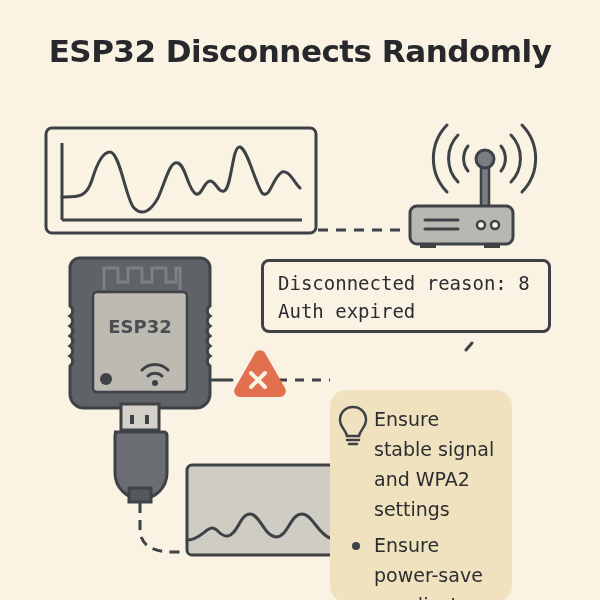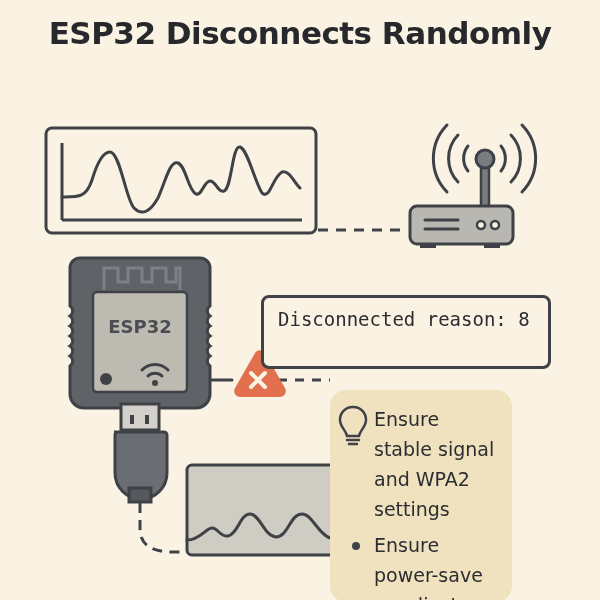--- a/index.html
+++ b/index.html
@@ -1,25 +1,25 @@
 <!DOCTYPE html>
 <html><head>
 <meta charset="utf-8">
 <style>
   html, body { margin:0; padding:0; }
   body { width:600px; height:600px; background:#faf3e4; position:relative; overflow:hidden;
          font-family:"DejaVu Sans", sans-serif; color:#2b2d30; }
-  .title { position:absolute; left:0; top:12px; width:600px; text-align:center;
+  .title { position:absolute; left:0; top:30px; width:600px; text-align:center;
            font-family:"DejaVu Sans", sans-serif; font-weight:bold; font-size:31px; line-height:42px;
            color:#26282b; letter-spacing:-0.5px; }
   svg.canvas { position:absolute; left:0; top:0; }
   .log-box { position:absolute; left:261px; top:259px; width:290px; height:74px;
              border:3px solid #3e4247; border-radius:8px; background:#faf3e4; box-sizing:border-box;
              font-family:"DejaVu Sans Mono", monospace; font-size:19px; line-height:28px;
-             padding:7px 0 0 14px; color:#2b2d30;margin-top:36px; }
+             padding:7px 0 0 14px; color:#2b2d30; }
   .tips { position:absolute; left:330px; top:351px; width:182px; height:212px; background:#f0e2bf;
           border-radius:16px; box-sizing:border-box; padding:14px 10px 0 8px;margin-top:39px; }
   .tip-row { display:flex; align-items:flex-start; }
   .tip-icon { width:36px; flex:0 0 36px; }
   .tip-text { font-family:"DejaVu Sans", sans-serif; font-size:19px; line-height:30px; color:#2b2d30; }
   .tip-row + .tip-row { margin-top:6px; }
   .bullet { width:8px; height:8px; border-radius:50%; background:#3e4247; margin:12px 14px 0 8px; flex:0 0 8px; }
 </style>
 </head>
 <body>
@@ -89,20 +89,21 @@
   <line x1="466" y1="350" x2="472" y2="343" stroke="#3e4247" stroke-width="3" stroke-linecap="round"></line>
 
   <g>
     <rect x="187" y="465" width="150" height="90" rx="5" fill="#cfccc3" stroke="#3e4247" stroke-width="3"></rect>
     <path d="M187,540 C200,540 206,528 212,528 C218,528 220,537 228,536 C238,534 240,514 250,514 C260,514 264,536 276,537 C288,537 290,514 302,514 C312,514 318,534 330,538" fill="none" stroke="#3e4247" stroke-width="3" stroke-linecap="round"></path>
   </g>
 </svg>
 
 <div class="log-box">
   <div>Disconnected reason: 8</div>
+  <div>Auth expired</div>
 </div>
 
 <div class="tips">
   <div class="tip-row">
     <div class="tip-icon">
       <svg width="30" height="44" viewBox="0 0 30 44">
         <path d="M15,3 C7,3 2,9 2,16 C2,23 8,26 9,32 h12 C22,26 28,23 28,16 C28,9 23,3 15,3 z" fill="none" stroke="#3e4247" stroke-width="2.5"></path>
         <line x1="9" y1="36" x2="21" y2="36" stroke="#3e4247" stroke-width="2.5" stroke-linecap="round"></line>
         <line x1="11" y1="40" x2="19" y2="40" stroke="#3e4247" stroke-width="2.5" stroke-linecap="round"></line>
       </svg>

